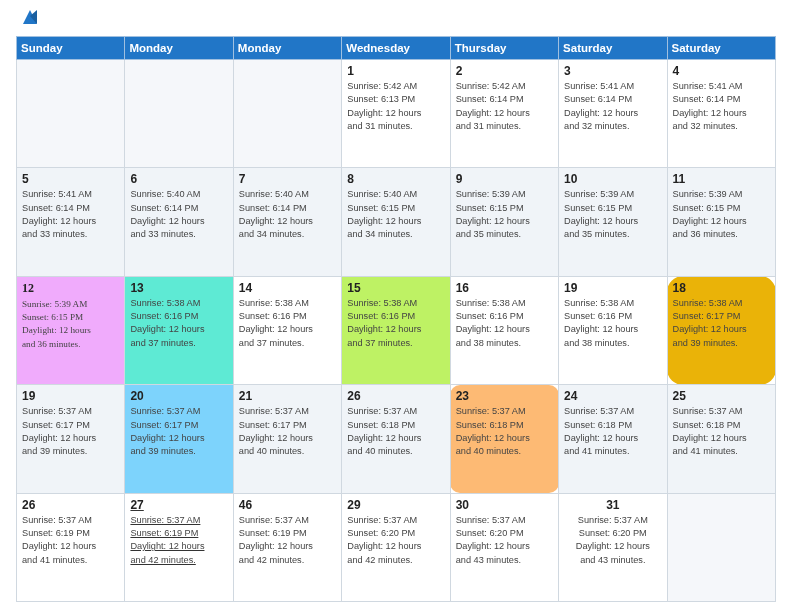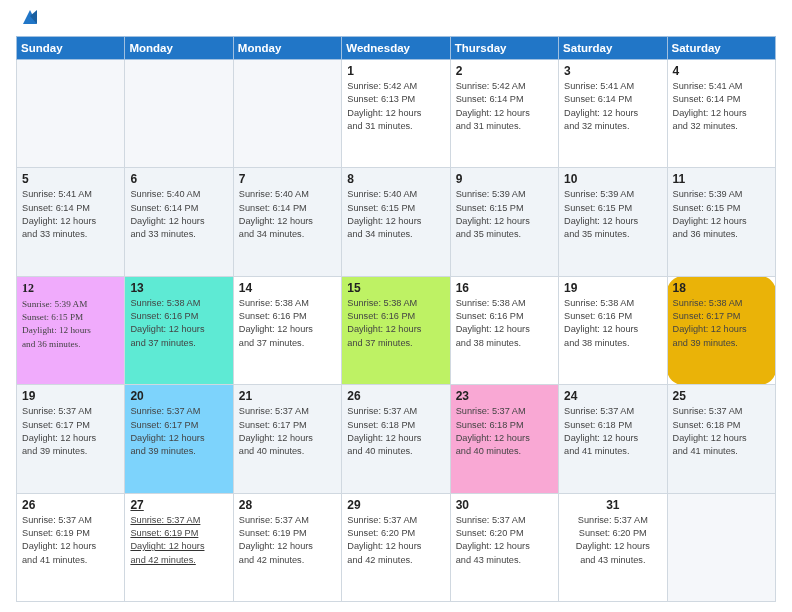--- a/index.html
+++ b/index.html
@@ -298,21 +298,21 @@
 Daylight: 12 hours
 and 40 minutes.</div>
           </td>
           <td style="background: rgb(240, 244, 248);">
             <span class="day-num">26</span>
             <div class="day-info" style="white-space: pre-line;">Sunrise: 5:37 AM
 Sunset: 6:18 PM
 Daylight: 12 hours
 and 40 minutes.</div>
           </td>
-          <td style="background: #f9a8d4;">
+          <td style="background: #fdba74; border-radius: 10px;">
             <span class="day-num">23</span>
             <div class="day-info" style="white-space: pre-line;">Sunrise: 5:37 AM
 Sunset: 6:18 PM
 Daylight: 12 hours
 and 40 minutes.</div>
           </td>
           <td style="background: rgb(240, 244, 248);">
             <span class="day-num">24</span>
             <div class="day-info" style="white-space: pre-line;">Sunrise: 5:37 AM
 Sunset: 6:18 PM
@@ -336,21 +336,21 @@
 and 41 minutes.</div>
           </td>
           <td style="background: rgb(255, 255, 255); text-decoration: underline;">
             <span class="day-num">27</span>
             <div class="day-info" style="white-space: pre-line;">Sunrise: 5:37 AM
 Sunset: 6:19 PM
 Daylight: 12 hours
 and 42 minutes.</div>
           </td>
           <td style="background: rgb(255, 255, 255);">
-            <span class="day-num">28</span>
+            <span class="day-num">46</span>
             <div class="day-info" style="white-space: pre-line;">Sunrise: 5:37 AM
 Sunset: 6:19 PM
 Daylight: 12 hours
 and 42 minutes.</div>
           </td>
           <td style="background: rgb(255, 255, 255);">
             <span class="day-num">29</span>
             <div class="day-info" style="white-space: pre-line;">Sunrise: 5:37 AM
 Sunset: 6:20 PM
 Daylight: 12 hours

